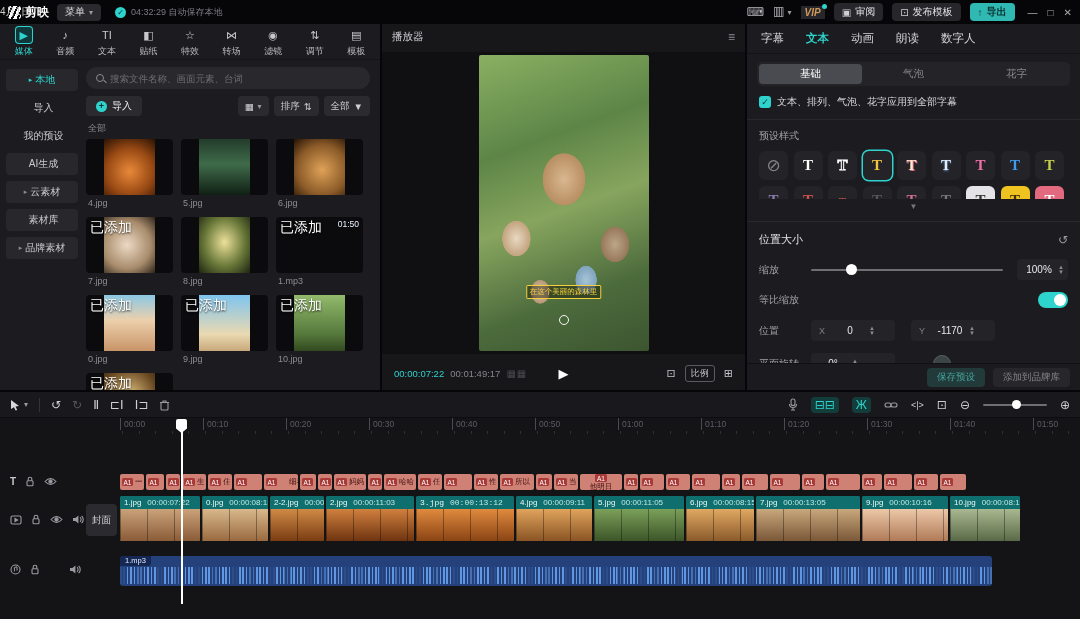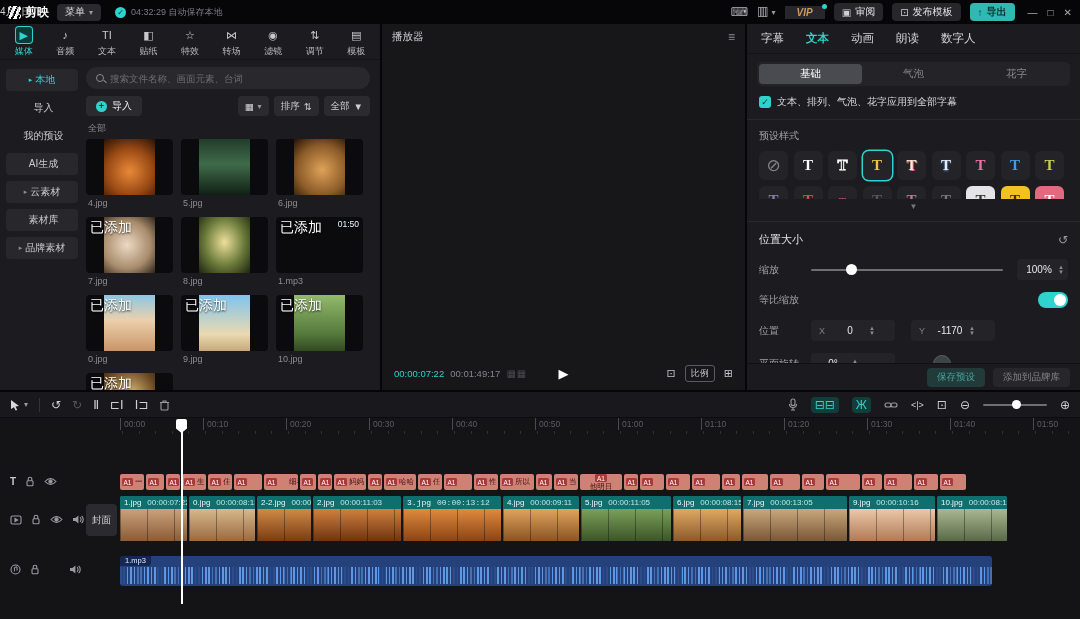--- a/index.html
+++ b/index.html
@@ -11,21 +11,21 @@
   .titlebar { position:absolute; left:0; top:0; width:1080px; height:24px; background:#060608; display:flex; align-items:center; padding:0 8px; gap:8px; z-index:50; }
   .logo { display:flex; align-items:center; gap:4px; font-weight:bold; font-size:12px; color:#fff; }
   .logo-icon { width:13px; height:13px; border-radius:3px; background:repeating-linear-gradient(115deg,#fff 0 3px,#0a0a0a 3px 5px); }
   .menu-pill { background:#2a2a2e; border-radius:4px; height:17px; display:flex; align-items:center; gap:4px; padding:0 8px; font-size:10px; color:#ddd; }
   .caret { font-size:8px; color:#999; }
   .autosave { display:flex; align-items:center; gap:5px; font-size:9px; color:#7c7c82; margin-left:6px; }
   .check-dot { width:11px; height:11px; border-radius:50%; background:#2ed3cd; color:#063030; font-size:8px; line-height:11px; text-align:center; font-weight:bold; }
   .tb-date { position:absolute; left:0; right:0; text-align:left; font-size:10px; color:#ccc; pointer-events:none; }
   .tb-right { margin-left:auto; display:flex; align-items:center; gap:9px; z-index:2; }
   .tb-ico { color:#b9b9bf; font-size:12px; line-height:16px; }
-  .vip { position:relative; background:#26262b; border-radius:0; padding:1px 12px; font-size:10px; font-weight:bold; font-style:italic; color:#cf9a5c; }
+  .vip { position:relative; background:#26262b; border-radius:0; padding:1px 4px; font-size:10px; font-weight:bold; font-style:italic; color:#cf9a5c; }
   .vip::after { content:""; position:absolute; right:-2px; top:-2px; width:5px; height:5px; border-radius:50%; background:#2ed3cd; }
   .tb-btn { display:flex; align-items:center; gap:4px; background:#26262b; border-radius:4px; height:18px; padding:0 8px; font-size:10px; color:#e4e4e8; }
   .tb-btn .bi { font-size:10px; color:#cfcfd4; }
   .tb-btn.export { background:#30b8b2; color:#07302e; font-weight:bold; }
   .tb-btn.export .bi { color:#07302e; }
   .winctl { display:flex; gap:10px; margin-left:4px; color:#aaa; font-size:10px; }
 
   
   .panel { position:absolute; top:24px; height:366px; background:#1c1c20; border-radius:0; }
   .panel-media { left:0; width:380px; }
@@ -464,20 +464,26 @@
           </div>
       </div>
     </div>
   </div>
 
   <div class="panel panel-player">
     <div class="p-head">
       <span>播放器</span>
       <span class="burger">≡</span>
     </div>
+    <div class="stage">
+      <div class="video">
+        <div class="caption">在这个美丽的森林里</div>
+        <div class="rot-handle"></div>
+      </div>
+    </div>
     <div class="p-ctrl">
       <span class="tc-cur">00:00:07:22</span>
       <span class="tc-tot">00:01:49:17</span>
       <span class="tc-grid">▦▦</span>
       <span class="play">▶</span>
       <div class="p-right">
         <span>⊡</span>
         <span class="ratio-btn">比例</span>
         <span>⊞</span>
       </div>
@@ -877,21 +883,21 @@
         </div>
 
         <div class="tclip" style="width: 26px;">
           <span class="a1">A1</span>
           <span class="tx"></span>
         </div>
       </div>
 
     <div class="lane lane-video">
 
-        <div class="vclip c1" style="width: 67px;">
+        <div class="vclip c1" style="width: 80px;">
           <div class="strip">
             <span class="vn">1.jpg</span>
             <span class="vd">00:00:07:22</span>
           </div>
           <div class="film"></div>
         </div>
 
         <div class="vclip c0" style="width: 66px;">
           <div class="strip">
             <span class="vn">0.jpg</span>

